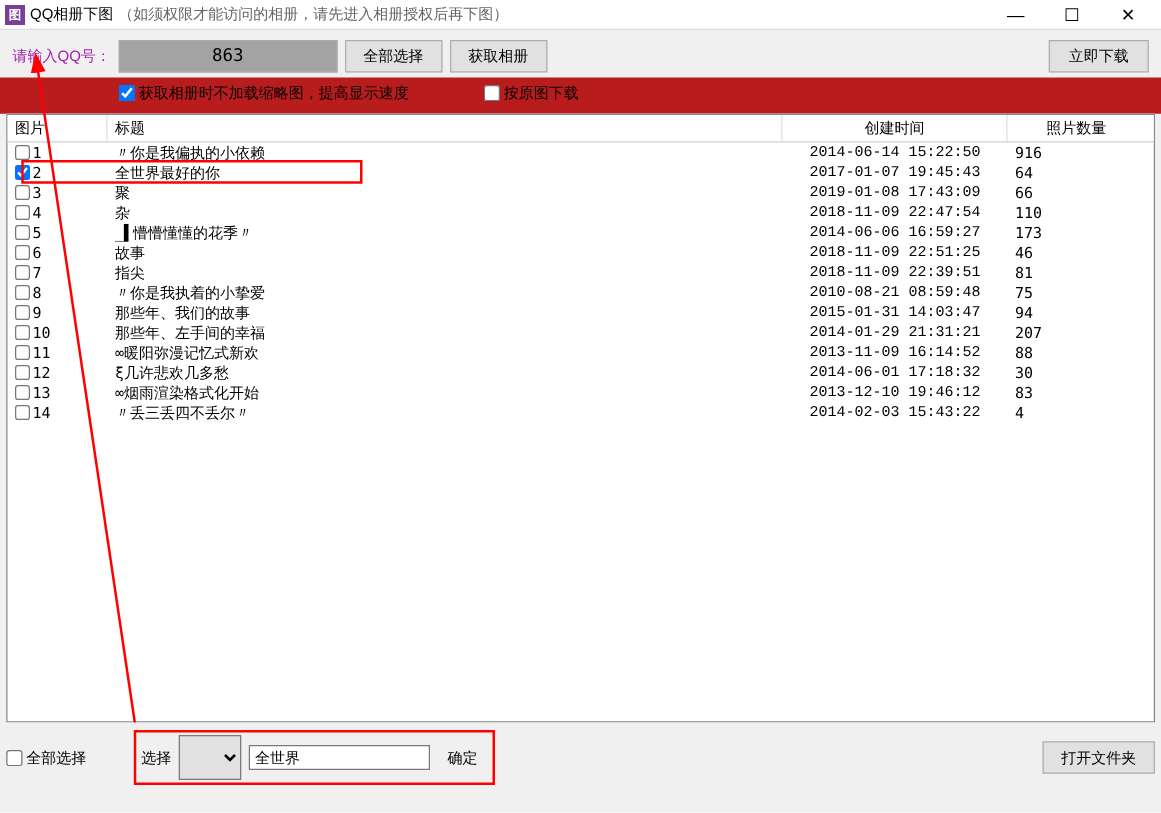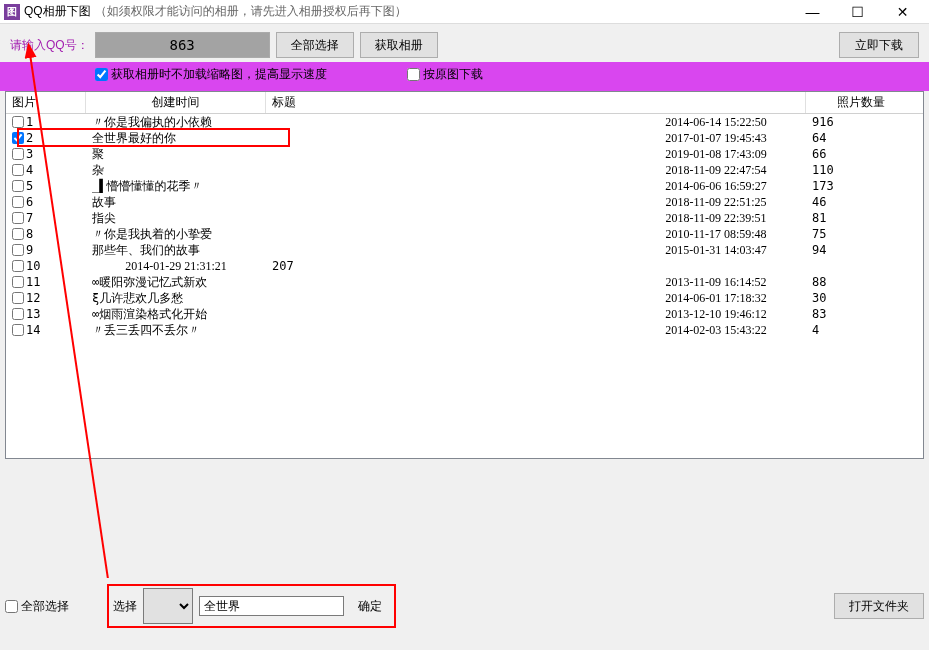--- a/index.html
+++ b/index.html
@@ -11,39 +11,39 @@
     .titlebar-note { color: #666; margin-left: 4px; }
     .window-controls { margin-left: auto; display: flex; }
     .win-btn { width: 45px; height: 24px; display: flex; align-items: center; justify-content: center; font-size: 14px; cursor: default; }
     
     .toolbar { background: #f0f0f0; padding: 8px 10px 4px; display: flex; align-items: center; gap: 6px; }
     .toolbar-label { color: #a21caf; }
     .qq-input { width: 175px; height: 26px; border: 1px solid #aaa; background: #a3a3a3; text-align: center; font-family: monospace; font-size: 14px; padding: 2px; }
     .btn { height: 26px; padding: 0 14px; background: #e1e1e1; border: 1px solid #adadad; cursor: default; font-size: 12px; }
     .btn-primary { width: 80px; margin-left: auto; }
     
-    .options-row { background: #d946ef; padding: 4px 10px 8px 95px; display: flex; align-items: center; gap: 80px; }
+    .options-row { background: #b91c1c; padding: 4px 10px 8px 95px; display: flex; align-items: center; gap: 60px; }
     .checkbox-wrap { display: flex; align-items: center; gap: 3px; }
     .checkbox-wrap input { width: 13px; height: 13px; }
     
-    .table-area { position: relative; background: #fff; border: 1px solid #828790; margin: 0 5px; height: 368px; overflow: hidden; }
+    .table-area { position: relative; background: #fff; border: 1px solid #828790; margin: 0 5px; height: 487px; overflow: hidden; }
     .table-header { display: flex; background: #fff; border-bottom: 1px solid #d0d0d0; height: 22px; align-items: center; font-weight: normal; }
     .th { padding: 0 6px; border-right: 1px solid #e0e0e0; height: 100%; display: flex; align-items: center; }
     .th:last-child { border-right: none; }
     .col-pic { width: 80px; }
     .col-title { width: 540px; }
     .col-time { width: 180px; justify-content: center; }
     .col-count { width: 110px; justify-content: center; }
     
     .table-body { overflow-y: auto; height: 480px; }
     .row { display: flex; height: 16px; align-items: center; font-family: "SimSun", monospace; }
     .cell { padding: 0 6px; overflow: hidden; white-space: nowrap; }
     .cell.col-pic { display: flex; align-items: center; gap: 2px; }
     .cell.col-pic input { width: 12px; height: 12px; }
-    .cell.col-time { text-align: center; font-family: Liberation Serif, serif; }
+    .cell.col-time { text-align: center; font-family: Liberation Mono, monospace; }
     .cell.col-count { }
     
     .highlight-box { position: absolute; border: 2px solid #ff0000; pointer-events: none; }
     .hb1 { top: 36px; left: 11px; width: 273px; height: 19px; }
     
     .footer { position: absolute; bottom: 16px; left: 0; right: 0; background: #f0f0f0; padding: 6px 5px; display: flex; align-items: center; gap: 8px; }
     .select-all { display: flex; align-items: center; gap: 3px; margin-right: 30px; }
     .filter-box { border: 2px solid #ff0000; display: flex; align-items: center; padding: 2px 4px; gap: 6px; }
     .filter-select { height: 36px; border: 1px solid #7a7a7a; background: #e1e1e1; font-size: 12px; padding: 16px 2px; }
     .filter-input { height: 20px; width: 145px; border: 1px solid #7a7a7a; padding: 0 4px; font-size: 12px; }
@@ -81,22 +81,22 @@
   </label>
   <label class="checkbox-wrap">
     <input type="checkbox" style="">
     <span>按原图下载</span>
   </label>
 </div>
 
 <div class="table-area">
   <div class="table-header">
     <div class="th col-pic">图片</div>
+    <div class="th col-title">标题</div>
     <div class="th col-time">创建时间</div>
-    <div class="th col-title">标题</div>
     <div class="th col-count">照片数量</div>
   </div>
   <div class="table-body" id="table-body">
       <div class="row">
         <div class="cell col-pic">
           <input type="checkbox" style="">
           <span>1</span>
         </div>
         <div class="cell col-title">〃你是我偏执的小依赖</div>
         <div class="cell col-time">2014-06-14 15:22:50</div>
@@ -155,37 +155,38 @@
         <div class="cell col-title">指尖</div>
         <div class="cell col-time">2018-11-09 22:39:51</div>
         <div class="cell col-count">81</div>
       </div>
       <div class="row">
         <div class="cell col-pic">
           <input type="checkbox" style="">
           <span>8</span>
         </div>
         <div class="cell col-title">〃你是我执着的小挚爱</div>
-        <div class="cell col-time">2010-11-17 08:59:48</div>
+        <div class="cell col-time">2010-08-21 08:59:48</div>
         <div class="cell col-count">75</div>
       </div>
       <div class="row">
         <div class="cell col-pic">
           <input type="checkbox" style="">
           <span>9</span>
         </div>
         <div class="cell col-title">那些年、我们的故事</div>
         <div class="cell col-time">2015-01-31 14:03:47</div>
         <div class="cell col-count">94</div>
       </div>
       <div class="row">
         <div class="cell col-pic">
           <input type="checkbox" style="">
           <span>10</span>
         </div>
+        <div class="cell col-title">那些年、左手间的幸福</div>
         <div class="cell col-time">2014-01-29 21:31:21</div>
         <div class="cell col-count">207</div>
       </div>
       <div class="row">
         <div class="cell col-pic">
           <input type="checkbox" style="">
           <span>11</span>
         </div>
         <div class="cell col-title">∞暖阳弥漫记忆式新欢</div>
         <div class="cell col-time">2013-11-09 16:14:52</div>

